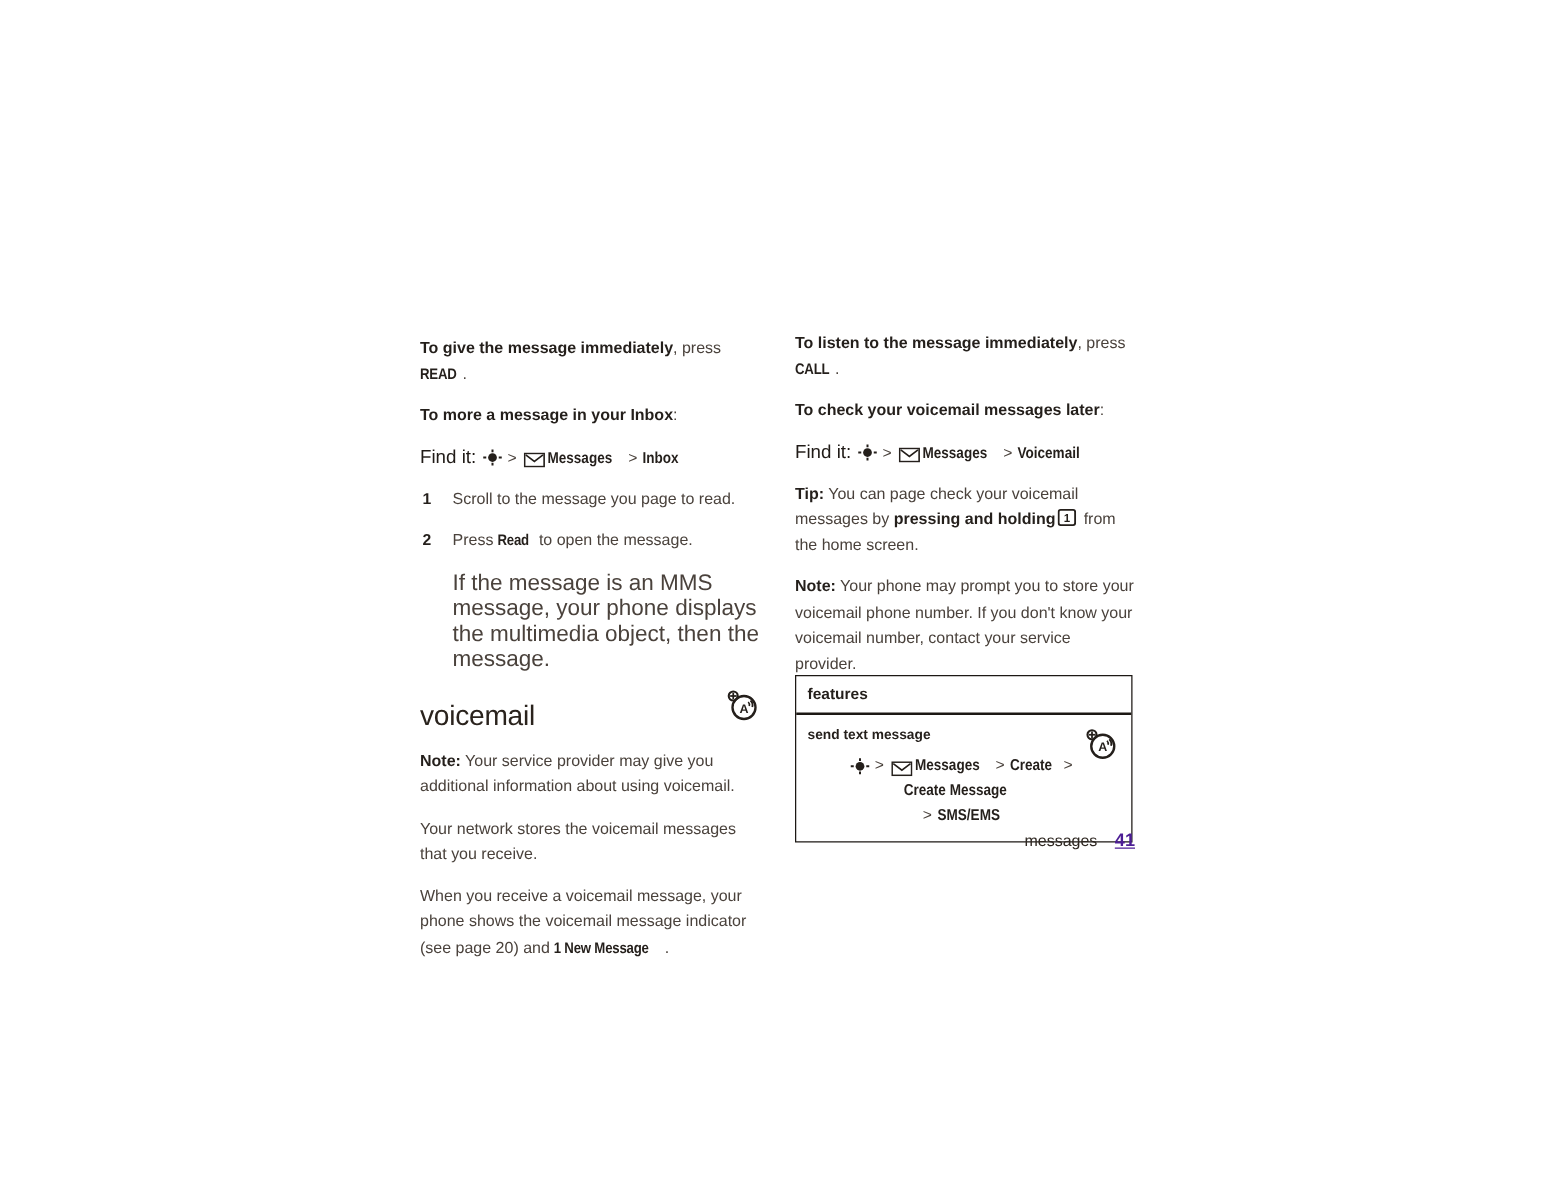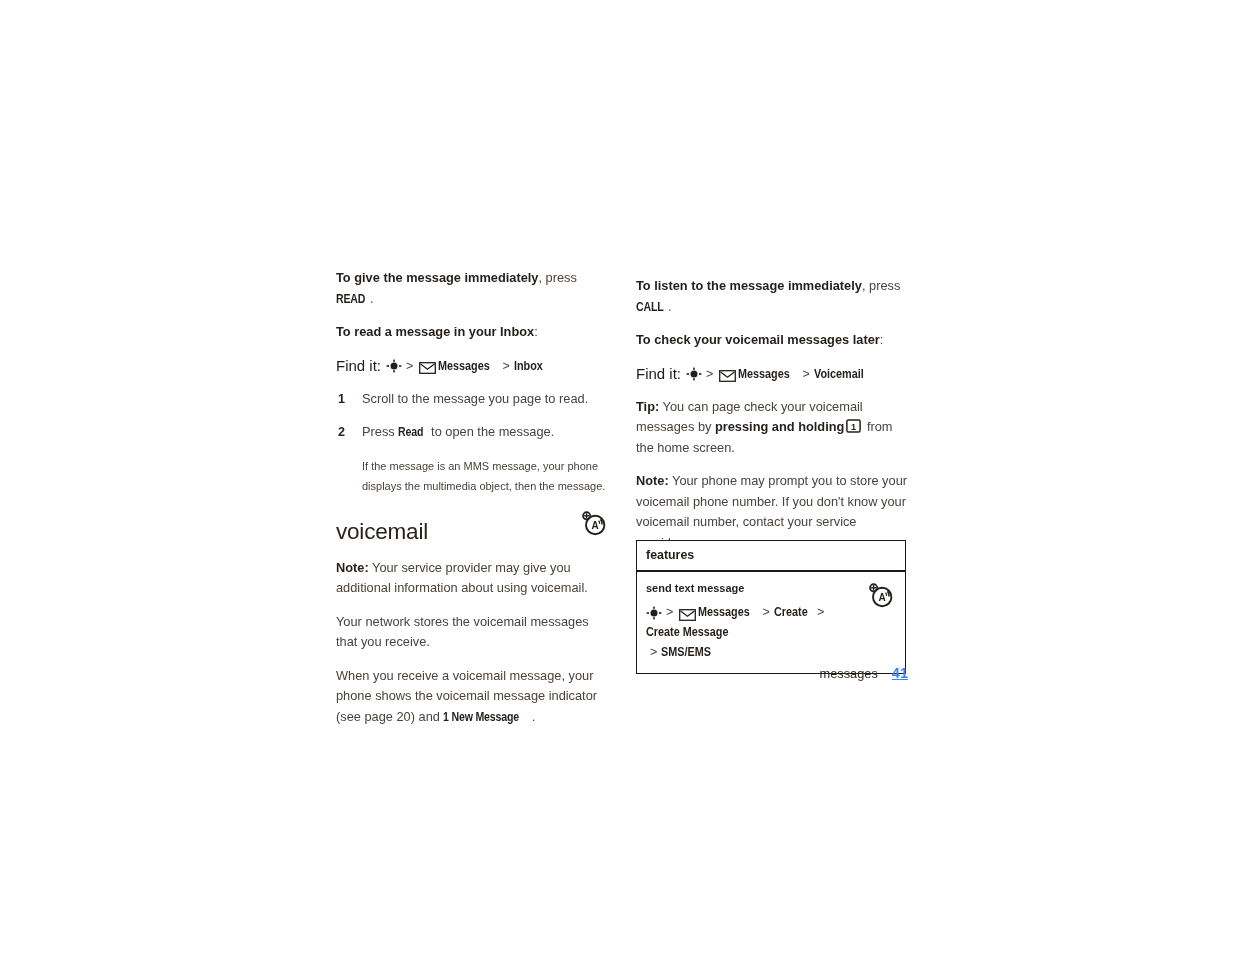--- a/index.html
+++ b/index.html
@@ -22,21 +22,21 @@
     width: 1235px;
     height: 954px;
   }
 
   
   .col {
     position: absolute;
     width: 272px;
   }
   .col-left  { left: 336px; top: 268px; }
-  .col-right { left: 636px; top: 276px; }
+  .col-right { left: 636px; top: 264px; }
 
   
   .p {
     font-size: 12.8px;
     line-height: 20.5px;
     color: #4a423c;
     margin: 0 0 13px 0;
   }
   .p b, .p .b {
     color: #241f1b;
@@ -97,21 +97,21 @@
   .step .num {
     position: absolute;
     left: 2px;
     top: 0;
     font-weight: bold;
     color: #241f1b;
     font-size: 12.6px;
   }
   .substep {
     padding-left: 26px;
-    font-size: 11px;
+    font-size: 18px;
     line-height: 20.5px;
     color: #4a423c;
     margin: 0 0 13px 0;
   }
 
   
   .h1 {
     font-size: 22.5px;
     font-weight: normal;
     line-height: 28px;
@@ -181,20 +181,21 @@
     font-weight: bold;
     font-size: 11px;
     color: #241f1b;
     line-height: 17px;
     margin-bottom: 5px;
   }
   .ftable-row-path {
     font-size: 12.4px;
     line-height: 20px;
     color: #241f1b;
+    text-align: center;
   }
   .ftable-row-icon {
     position: absolute;
     right: 10px;
     top: 10px;
   }
 
   
   .footer {
     position: absolute;
@@ -205,34 +206,34 @@
     white-space: nowrap;
   }
   .footer-label {
     font-size: 12.8px;
     color: #2e2721;
     margin-right: 14px;
   }
   .footer-page {
     font-size: 14.5px;
     font-weight: bold;
-    color: #3b82f6;
+    color: #4c1d95;
     text-decoration: underline;
   }
 </style>
 </head>
 <body>
 
 <div class="page">
 
   <div class="col col-left">
 
     <p class="p"><b>To give the message immediately</b><span>, press </span><span class="dev">READ</span><span>.</span></p>
 
-    <p class="p"><b>To read a message in your Inbox</b><span>:</span></p>
+    <p class="p"><b>To more a message in your Inbox</b><span>:</span></p>
 
     <div class="finditline">
       <span class="findit-label">Find it:</span>
       <span class="nav-icon">
         <svg viewBox="0 0 16 14" width="16" height="14" aria-hidden="true">
           <circle cx="8" cy="7" r="3.5" fill="#241f1b"></circle>
           <rect x="7.2" y="0.6" width="1.6" height="2.2" fill="#241f1b"></rect>
           <rect x="7.2" y="11.2" width="1.6" height="2.2" fill="#241f1b"></rect>
           <rect x="0.6" y="6.2" width="2.4" height="1.6" fill="#241f1b"></rect>
           <rect x="13" y="6.2" width="2.4" height="1.6" fill="#241f1b"></rect>

